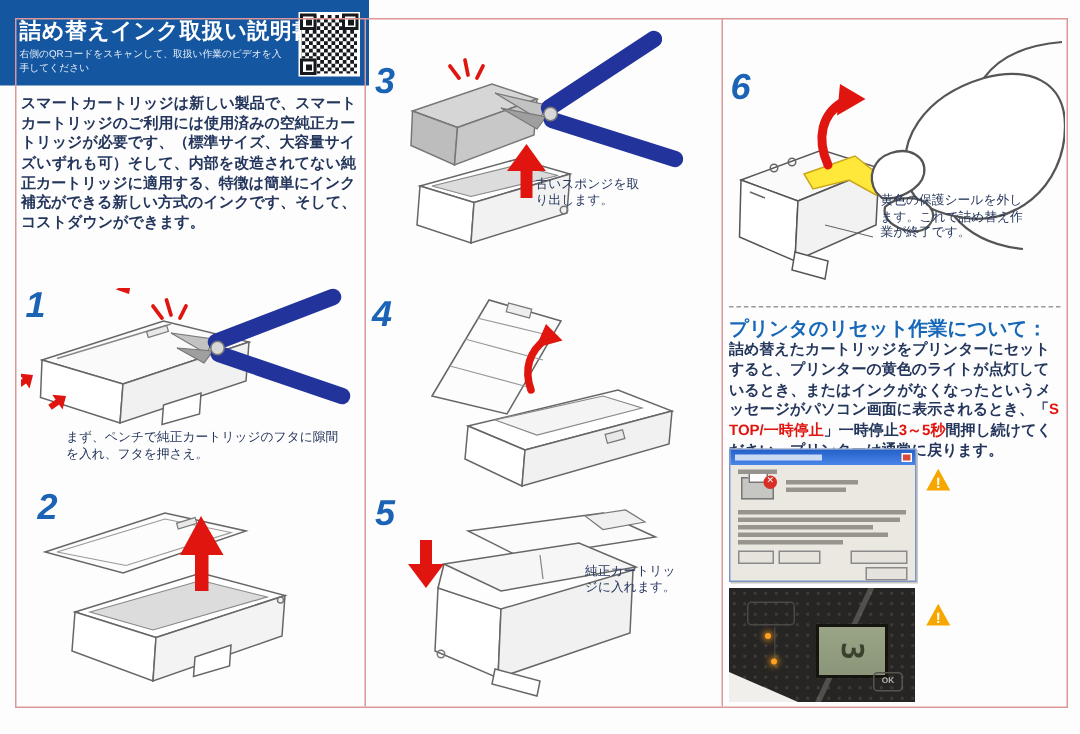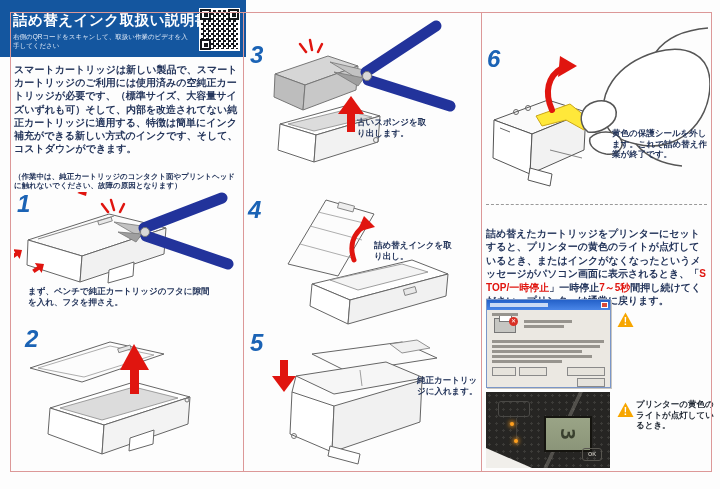--- a/index.html
+++ b/index.html
@@ -18,21 +18,21 @@
             background:repeating-conic-gradient(#15181c 0% 25%, #ffffff 0% 50%);background-size:5px 5px;}
   .qr-f{position:absolute;width:11px;height:11px;border:2px solid #15181c;background:#fff;box-sizing:border-box;}
   .qr-f::after{content:"";position:absolute;inset:1.5px;background:#15181c;}
   .qr-f.tl{left:-1px;top:-1px}.qr-f.tr{right:-1px;top:-1px}.qr-f.bl{left:-1px;bottom:-1px}
   
   .intro{position:absolute;left:14px;top:63px;width:228px;font-size:10px;line-height:13.2px;font-weight:600;word-break:break-all;}
   .sec-head{position:absolute;left:14px;top:155px;font-size:13px;font-weight:bold;color:#1768b8;white-space:nowrap;}
   .sec-note{position:absolute;left:14px;top:172px;width:228px;font-size:7.5px;line-height:9px;font-weight:600;word-break:break-all;}
   .cart-label{position:absolute;left:14px;top:187px;font-size:8.5px;font-weight:bold;color:#1768b8;white-space:nowrap;}
   .num{position:absolute;font-style:italic;font-weight:bold;font-size:24px;color:#1b63b5;z-index:3;}
-  .cap{position:absolute;font-size:8.5px;line-height:10.5px;font-weight:700;color:#25365c;word-break:break-all;z-index:3;}
+  .cap{position:absolute;font-size:8.5px;line-height:10.5px;font-weight:400;color:#25365c;word-break:break-all;z-index:3;}
   .illus{position:absolute;z-index:1;}
   .dash-div{position:absolute;left:486px;top:204px;width:221px;border-top:1px dashed #9a9a9a;z-index:3;}
   .reset-head{position:absolute;left:486px;top:210px;font-size:13px;font-weight:bold;color:#1768b8;white-space:nowrap;}
   .reset-body{position:absolute;left:486px;top:227px;width:223px;font-size:10px;line-height:13.4px;font-weight:600;word-break:break-all;}
   .red{color:#e0150f;}
   
   .dialog{position:absolute;left:486px;top:299px;width:125px;height:89px;background:#ebe8e2;
           border:1px solid #7a96c8;box-sizing:border-box;box-shadow:1px 1px 0 #c9c6c0;}
   .dlg-title{position:relative;height:10px;background:linear-gradient(#2461c9,#4a86e8);}
   .dlg-title::before{content:"";position:absolute;left:3px;top:3px;width:58px;height:3.5px;background:#dce6f7;opacity:.9;}
@@ -76,21 +76,20 @@
     <div class="qr">
       <div class="qr-inner">
         <div class="qr-f tl"></div>
         <div class="qr-f tr"></div>
         <div class="qr-f bl"></div>
       </div>
     </div>
   </div>
 
   <div class="intro">スマートカートリッジは新しい製品で、スマートカートリッジのご利用には使用済みの空純正カートリッジが必要です、（標準サイズ、大容量サイズいずれも可）そして、内部を改造されてない純正カートリッジに適用する、特徴は簡単にインク補充ができる新しい方式のインクです、そして、コストダウンができます。</div>
-  <div class="sec-note">（作業中は、純正カートリッジのコンタクト面やプリントヘッドに触れないでください、故障の原因となります）</div>
 
   <div class="num" style="left:17px;top:190px">1</div>
   <svg class="illus" style="left:14px;top:192px" width="226" height="96" viewBox="0 0 226 96">
     <polygon points="14,48 95,22 152,36 68,64" fill="#fafafa" stroke="#666" stroke-width="1"></polygon>
     <line x1="24" y1="47" x2="100" y2="24" stroke="#888" stroke-width="1"></line>
     <rect x="84" y="27" width="14" height="4" transform="rotate(-17 91 29)" fill="#e8e8e8" stroke="#777" stroke-width="0.8"></rect>
     <polygon points="14,48 68,64 66,90 13,73" fill="#ffffff" stroke="#666" stroke-width="1"></polygon>
     <polygon points="68,64 152,36 150,62 66,90" fill="#f1f1f1" stroke="#666" stroke-width="1"></polygon>
     <polygon points="95,78 120,70 119,84 94,91" fill="#ffffff" stroke="#666" stroke-width="1"></polygon>
     <g fill="#e0150f">
@@ -111,21 +110,21 @@
       <line x1="94" y1="20" x2="88" y2="12"></line>
         <line x1="100" y1="18" x2="97" y2="8"></line>
         <line x1="106" y1="20" x2="110" y2="12"></line>
     </g>
     <polygon points="100,30 128,34 124,44" fill="#c2c2c2" stroke="#777" stroke-width="0.8"></polygon>
     <polygon points="104,40 128,42 122,50" fill="#9f9f9f" stroke="#777" stroke-width="0.8"></polygon>
     <line x1="130" y1="36" x2="208" y2="6" stroke="#22339b" stroke-width="11" stroke-linecap="round"></line>
     <line x1="132" y1="44" x2="214" y2="72" stroke="#22339b" stroke-width="11" stroke-linecap="round"></line>
     <circle cx="131" cy="40" r="4.5" fill="#d8d8d8" stroke="#777"></circle>
   </svg>
-  <div class="cap" style="left:28px;top:286px;width:182px">まず、ペンチで純正カートリッジのフタに隙間を入れ、フタを押さえ。</div>
+  <div class="cap" style="left:44px;top:286px;width:182px">まず、ペンチで純正カートリッジのフタに隙間を入れ、フタを押さえ。</div>
 
   <div class="num" style="left:25px;top:325px">2</div>
   <svg class="illus" style="left:22px;top:330px" width="210" height="130" viewBox="0 0 210 130">
     <polygon points="8,38 88,12 142,24 60,52" fill="#fcfcfc" stroke="#666" stroke-width="1"></polygon>
     <polygon points="16,38 88,16 132,25 62,47" fill="none" stroke="#999" stroke-width="0.8"></polygon>
     <rect x="96" y="17" width="13" height="4" transform="rotate(-17 102 19)" fill="#e8e8e8" stroke="#777" stroke-width="0.8"></rect>
     <polygon points="28,78 112,52 168,67 82,95" fill="#ffffff" stroke="#666" stroke-width="1"></polygon>
     <polygon points="38,78 112,57 156,68 80,90" fill="#dcdcdc" stroke="#888" stroke-width="0.8"></polygon>
     <polygon points="28,78 82,95 80,124 26,104" fill="#ffffff" stroke="#666" stroke-width="1"></polygon>
     <polygon points="82,95 168,67 166,94 80,124" fill="#f3f3f3" stroke="#666" stroke-width="1"></polygon>
@@ -168,38 +167,37 @@
     <line x1="66" y1="16" x2="116" y2="28" stroke="#999" stroke-width="0.8"></line>
     <rect x="86" y="8" width="16" height="6" transform="rotate(15 94 11)" fill="#eeeeee" stroke="#777" stroke-width="0.8"></rect>
     <polygon points="60,88 160,64 196,78 98,104" fill="#ffffff" stroke="#666" stroke-width="1"></polygon>
     <polygon points="78,84 150,68 176,76 106,94" fill="#f4f4f4" stroke="#888" stroke-width="0.8"></polygon>
     <polygon points="60,88 98,104 96,128 58,110" fill="#ffffff" stroke="#666" stroke-width="1"></polygon>
     <polygon points="98,104 196,78 194,100 96,128" fill="#f1f1f1" stroke="#666" stroke-width="1"></polygon>
     <rect x="152" y="92" width="12" height="6" transform="rotate(-15 158 95)" fill="#e8e8e8" stroke="#777" stroke-width="0.8"></rect>
     <path d="M102,64 C97,50 101,38 112,30" fill="none" stroke="#e0150f" stroke-width="5" stroke-linecap="round"></path>
     <polygon points="112,20 123,31 105,36" fill="#e0150f"></polygon>
   </svg>
-  <div class="cap" style="left:374px;top:240px;width:82px">詰め替えインクを取り出し。</div>
 
   <div class="num" style="left:250px;top:329px">5</div>
   <svg class="illus" style="left:252px;top:334px" width="220" height="132" viewBox="0 0 220 132">
     <polygon points="60,20 150,8 185,24 96,38" fill="#fbfbfb" stroke="#666" stroke-width="1"></polygon>
     <polygon points="138,10 165,6 178,14 150,19" fill="#f0f0f0" stroke="#777" stroke-width="0.8"></polygon>
     <polygon points="44,42 134,28 172,44 82,60" fill="#f6f6f6" stroke="#666" stroke-width="1"></polygon>
     <line x1="108" y1="36" x2="110" y2="52" stroke="#888" stroke-width="0.8"></line>
     <polygon points="40,58 82,72 80,118 38,100" fill="#ffffff" stroke="#666" stroke-width="1"></polygon>
     <polygon points="82,72 170,46 168,88 80,118" fill="#f1f1f1" stroke="#666" stroke-width="1"></polygon>
     <line x1="40" y1="58" x2="44" y2="42" stroke="#666" stroke-width="1"></line>
     <line x1="170" y1="46" x2="172" y2="44" stroke="#666" stroke-width="1"></line>
     <polygon points="78,112 108,120 106,130 76,122" fill="#ffffff" stroke="#666" stroke-width="1"></polygon>
     <circle cx="42" cy="102" r="2.5" fill="none" stroke="#777"></circle>
     <rect x="28" y="26" width="8" height="18" fill="#e0150f"></rect>
     <polygon points="32,58 20,42 44,42" fill="#e0150f"></polygon>
   </svg>
-  <div class="cap" style="left:417px;top:375px;width:66px">純正カートリッジに入れます。</div>
+  <div class="cap" style="left:390px;top:375px;width:66px">純正カートリッジに入れます。</div>
 
   <div class="num" style="left:487px;top:45px">6</div>
   <svg class="illus" style="left:486px;top:24px" width="224" height="172" viewBox="0 0 224 172">
     <polygon points="8,96 62,76 100,88 46,110" fill="#fafafa" stroke="#555" stroke-width="1"></polygon>
     <polygon points="8,96 46,110 44,150 7,134" fill="#ffffff" stroke="#555" stroke-width="1"></polygon>
     <polygon points="46,110 100,88 98,126 44,150" fill="#f2f2f2" stroke="#555" stroke-width="1"></polygon>
     <circle cx="30" cy="88" r="2.5" fill="none" stroke="#666"></circle>
     <circle cx="42" cy="84" r="2.5" fill="none" stroke="#666"></circle>
     <line x1="14" y1="104" x2="24" y2="108" stroke="#666" stroke-width="1"></line>
     <polygon points="44,144 66,150 64,162 42,156" fill="#ffffff" stroke="#555" stroke-width="1"></polygon>
@@ -208,24 +206,25 @@
     <path d="M66,86 C58,68 62,52 76,44" fill="none" stroke="#e0150f" stroke-width="6" stroke-linecap="round"></path>
     <polygon points="74,32 91,42 72,53" fill="#e0150f"></polygon>
     <g fill="#ffffff" stroke="#555" stroke-width="1.5" stroke-linejoin="round">
       <path d="M120,100 C110,70 130,40 170,28 C200,20 224,30 224,60 C224,100 190,130 150,120 C132,116 124,110 120,100 Z"></path>
       <path d="M98,104 C92,94 96,82 108,78 C120,74 132,80 130,92 C128,102 112,110 102,108 Z"></path>
       <path d="M104,114 C112,106 128,106 134,114 C140,122 132,132 120,130 C110,128 102,122 104,114 Z"></path>
     </g>
     <path d="M170,28 C180,14 198,6 222,4" fill="none" stroke="#555" stroke-width="1.5"></path>
     <path d="M150,120 C160,132 176,140 196,142" fill="none" stroke="#555" stroke-width="1.5"></path>
   </svg>
-  <div class="cap" style="left:612px;top:128px;width:100px">黄色の保護シールを外します。これで詰め替え作業が終了です。</div>
+  <div class="cap" style="left:587px;top:128px;width:100px">黄色の保護シールを外します。これで詰め替え作業が終了です。</div>
 
   <div class="dash-div"></div>
-  <div class="reset-body"><span>詰め替えたカートリッジをプリンターにセットすると、プリンターの黄色のライトが点灯しているとき、またはインクがなくなったというメッセージがパソコン画面に表示されるとき、「</span><span class="red">STOP/一時停止</span><span>」一時停止</span><span class="red">7～5秒</span><span>間押し続けてください、プリンターは通常に戻ります。</span></div>
+  <div class="reset-head">プリンタのリセット作業について：</div>
+  <div class="reset-body"><span>詰め替えたカートリッジをプリンターにセットすると、プリンターの黄色のライトが点灯しているとき、またはインクがなくなったというメッセージがパソコン画面に表示されるとき、「</span><span class="red">STOP/一時停止</span><span>」一時停止</span><span class="red">3～5秒</span><span>間押し続けてください、プリンターは通常に戻ります。</span></div>
 
   <div class="dialog">
     <div class="dlg-title"></div>
     <div class="dlg-row">
       <div class="dlg-printer">
         <div class="dlg-badge">✕</div>
       </div>
       <div class="dlg-l" style="left:0;top:-1px;width:26px"></div>
       <div class="dlg-l" style="left:32px;top:6px;width:48px"></div>
       <div class="dlg-l" style="left:32px;top:11px;width:40px"></div>
@@ -257,14 +256,13 @@
       <span>3</span>
     </div>
     <div class="btn2">OK</div>
     <div class="wedge"></div>
   </div>
 
   <svg class="warn-ic" style="left:617px;top:402px" viewBox="0 0 17 16">
     <polygon points="8.5,0.5 16.5,15 0.5,15" fill="#f7a600"></polygon>
     <text x="8.5" y="13" text-anchor="middle" font-size="10" font-weight="bold" fill="#ffffff" font-family="Liberation Sans,sans-serif">!</text>
   </svg>
-  <div class="warn-tx" style="left:636px;top:399px">プリンターの黄色のライトが点灯しているとき。</div>
 </div>
 
 </body></html>

